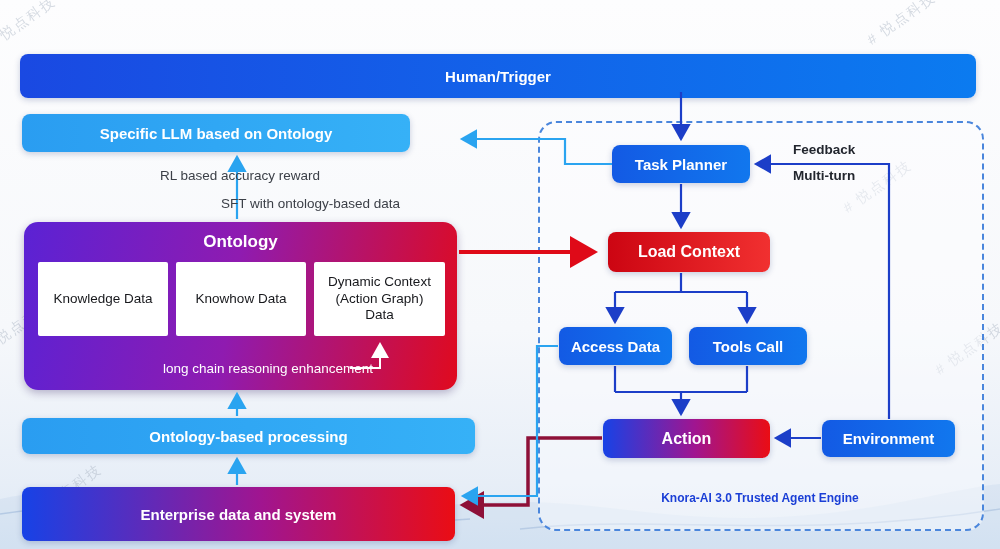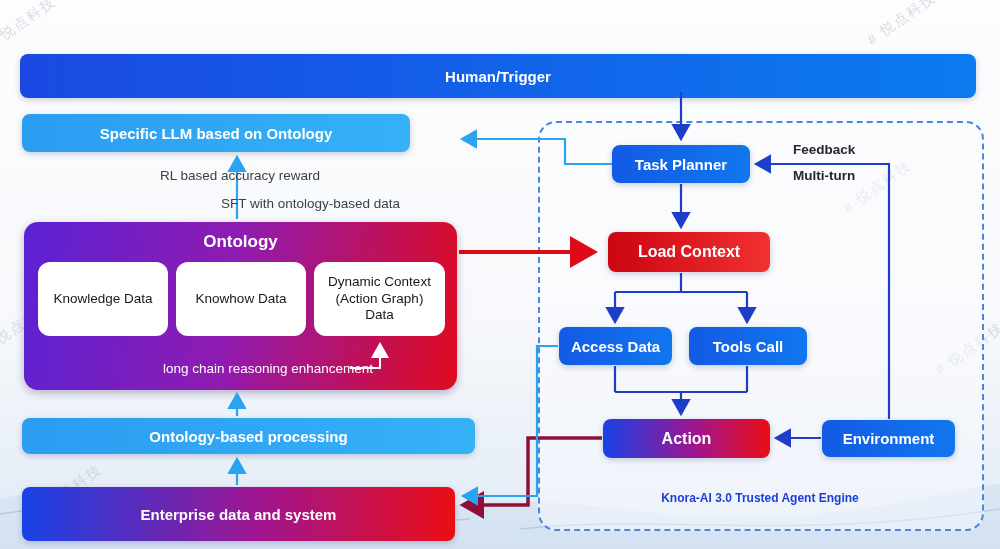--- a/index.html
+++ b/index.html
@@ -25,21 +25,21 @@
   .ontology-box{
     position:absolute;left:24px;top:222px;width:433px;height:168px;border-radius:14px;z-index:2;
     background:linear-gradient(100deg,#5b22d4 0%,#8f1bb0 48%,#e00a1e 100%);
     box-shadow:0 3px 8px rgba(40,20,90,.3);
   }
   .ontology-title{
     position:absolute;top:10px;left:0;width:100%;text-align:center;
     color:#fff;font-size:17px;font-weight:700;
   }
   .card{
-    position:absolute;top:40px;height:74px;background:#fff;border-radius:12px;
+    position:absolute;top:40px;height:74px;background:#fff;border-radius:2px;
     display:flex;align-items:center;justify-content:center;text-align:center;
     color:#17181c;font-size:13.5px;font-weight:500;line-height:1.25;padding:2px 6px;box-sizing:border-box;
   }
   .note{
     position:absolute;color:#3c4048;font-size:13.5px;text-align:center;z-index:4;font-weight:500;
   }
   .white-note{
     position:absolute;color:#fff;font-size:13.5px;text-align:center;z-index:3;font-weight:500;
   }
   .dashed-panel{

